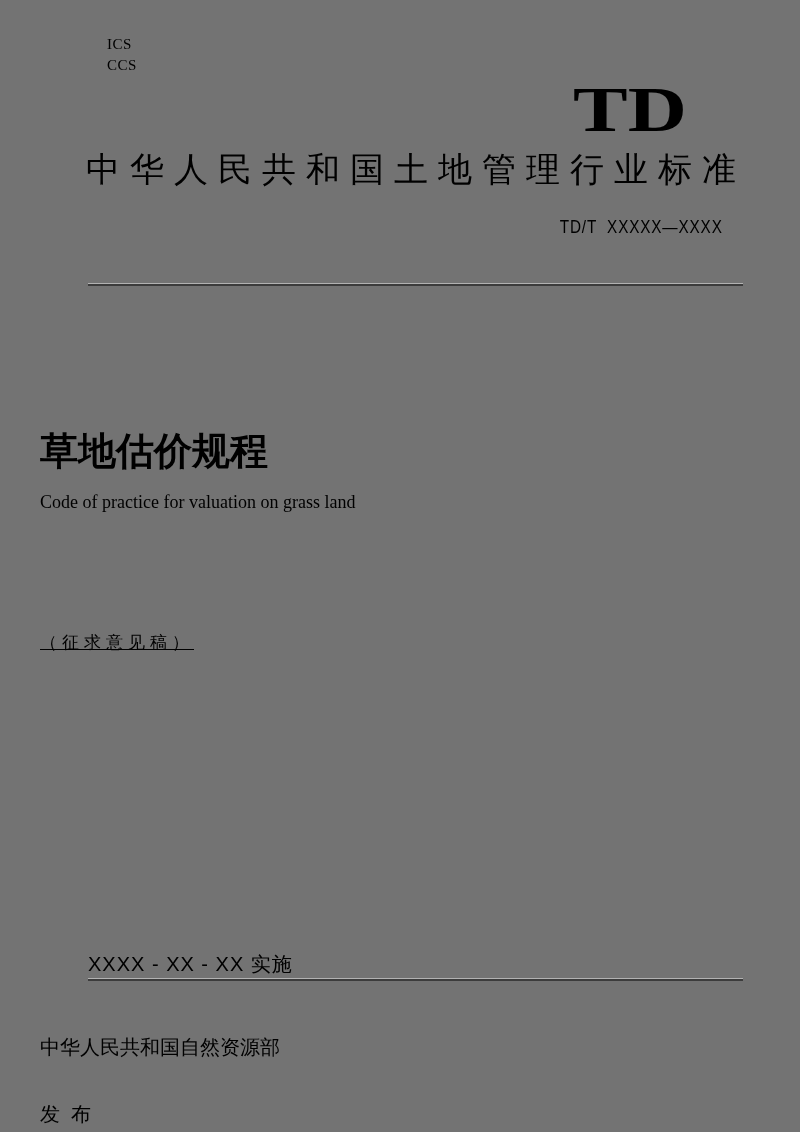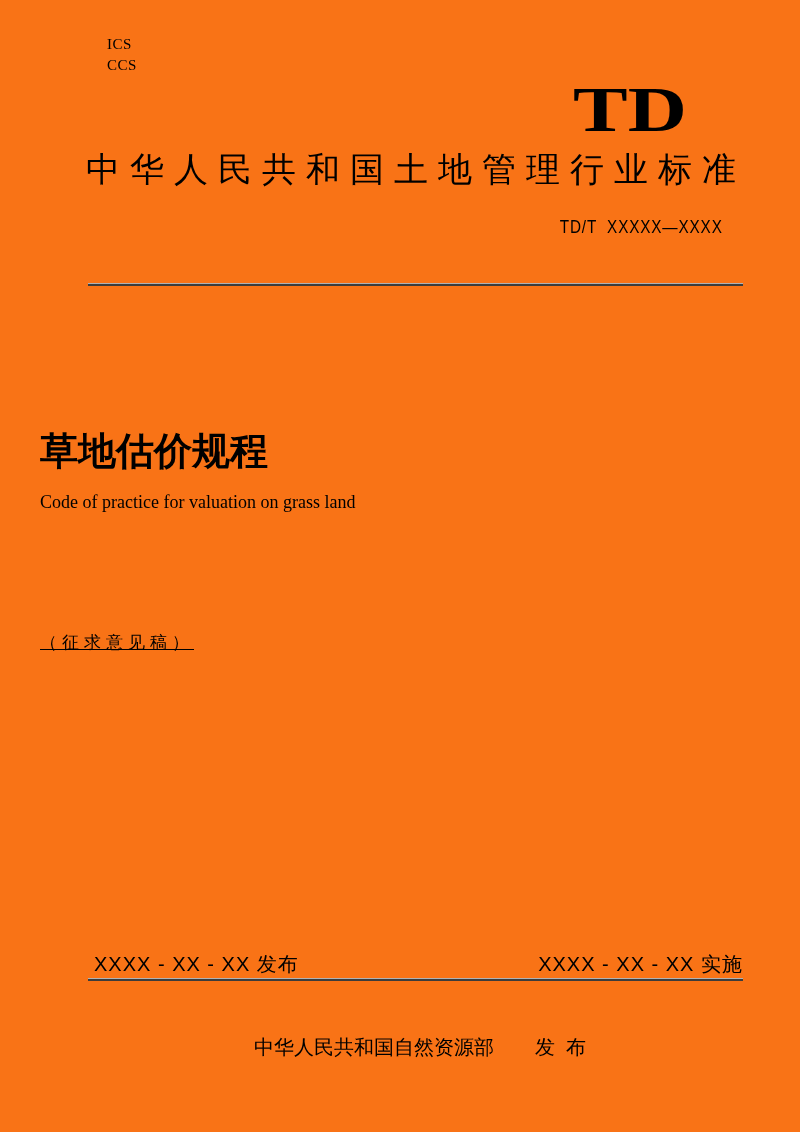--- a/index.html
+++ b/index.html
@@ -4,21 +4,21 @@
 <style>
   html, body {
     margin: 0;
     padding: 0;
     background: #ffffff;
   }
   .page {
     position: relative;
     width: 800px;
     height: 1132px;
-    background: #f97316;
+    background: #737373;
     color: #000000;
     overflow: hidden;
     font-family: "Liberation Sans", sans-serif;
   }
 
   
   .ics-block {
     position: absolute;
     left: 107px;
     top: 34px;
@@ -130,20 +130,21 @@
     position: absolute;
     left: 40px;
     top: 1034px;
     width: 760px;
     display: flex;
     justify-content: center;
     align-items: baseline;
     gap: 41px;
     font-size: 20px;
     line-height: 26px;
+    flex-direction: column;
   }
   .publisher-row span { white-space: pre; }
 </style>
 </head>
 <body>
 
 <div class="page">
 
   <div class="ics-block">
     <div>ICS</div>
@@ -174,21 +175,20 @@
 
   <div class="rule rule-top"></div>
 
   <div class="center-zone doc-title">草地估价规程</div>
 
   <div class="center-zone doc-title-en">Code of practice for valuation on grass land</div>
 
   <div class="center-zone draft-note">（征求意见稿）</div>
 
   <div class="date-row">
-    <span class="date-item left">XXXX - XX - XX 发布</span>
     <span class="date-item right">XXXX - XX - XX 实施</span>
   </div>
 
   <div class="rule rule-bottom"></div>
 
   <div class="publisher-row">
     <span>中华人民共和国自然资源部</span>
     <span>发  布</span>
   </div>
 

